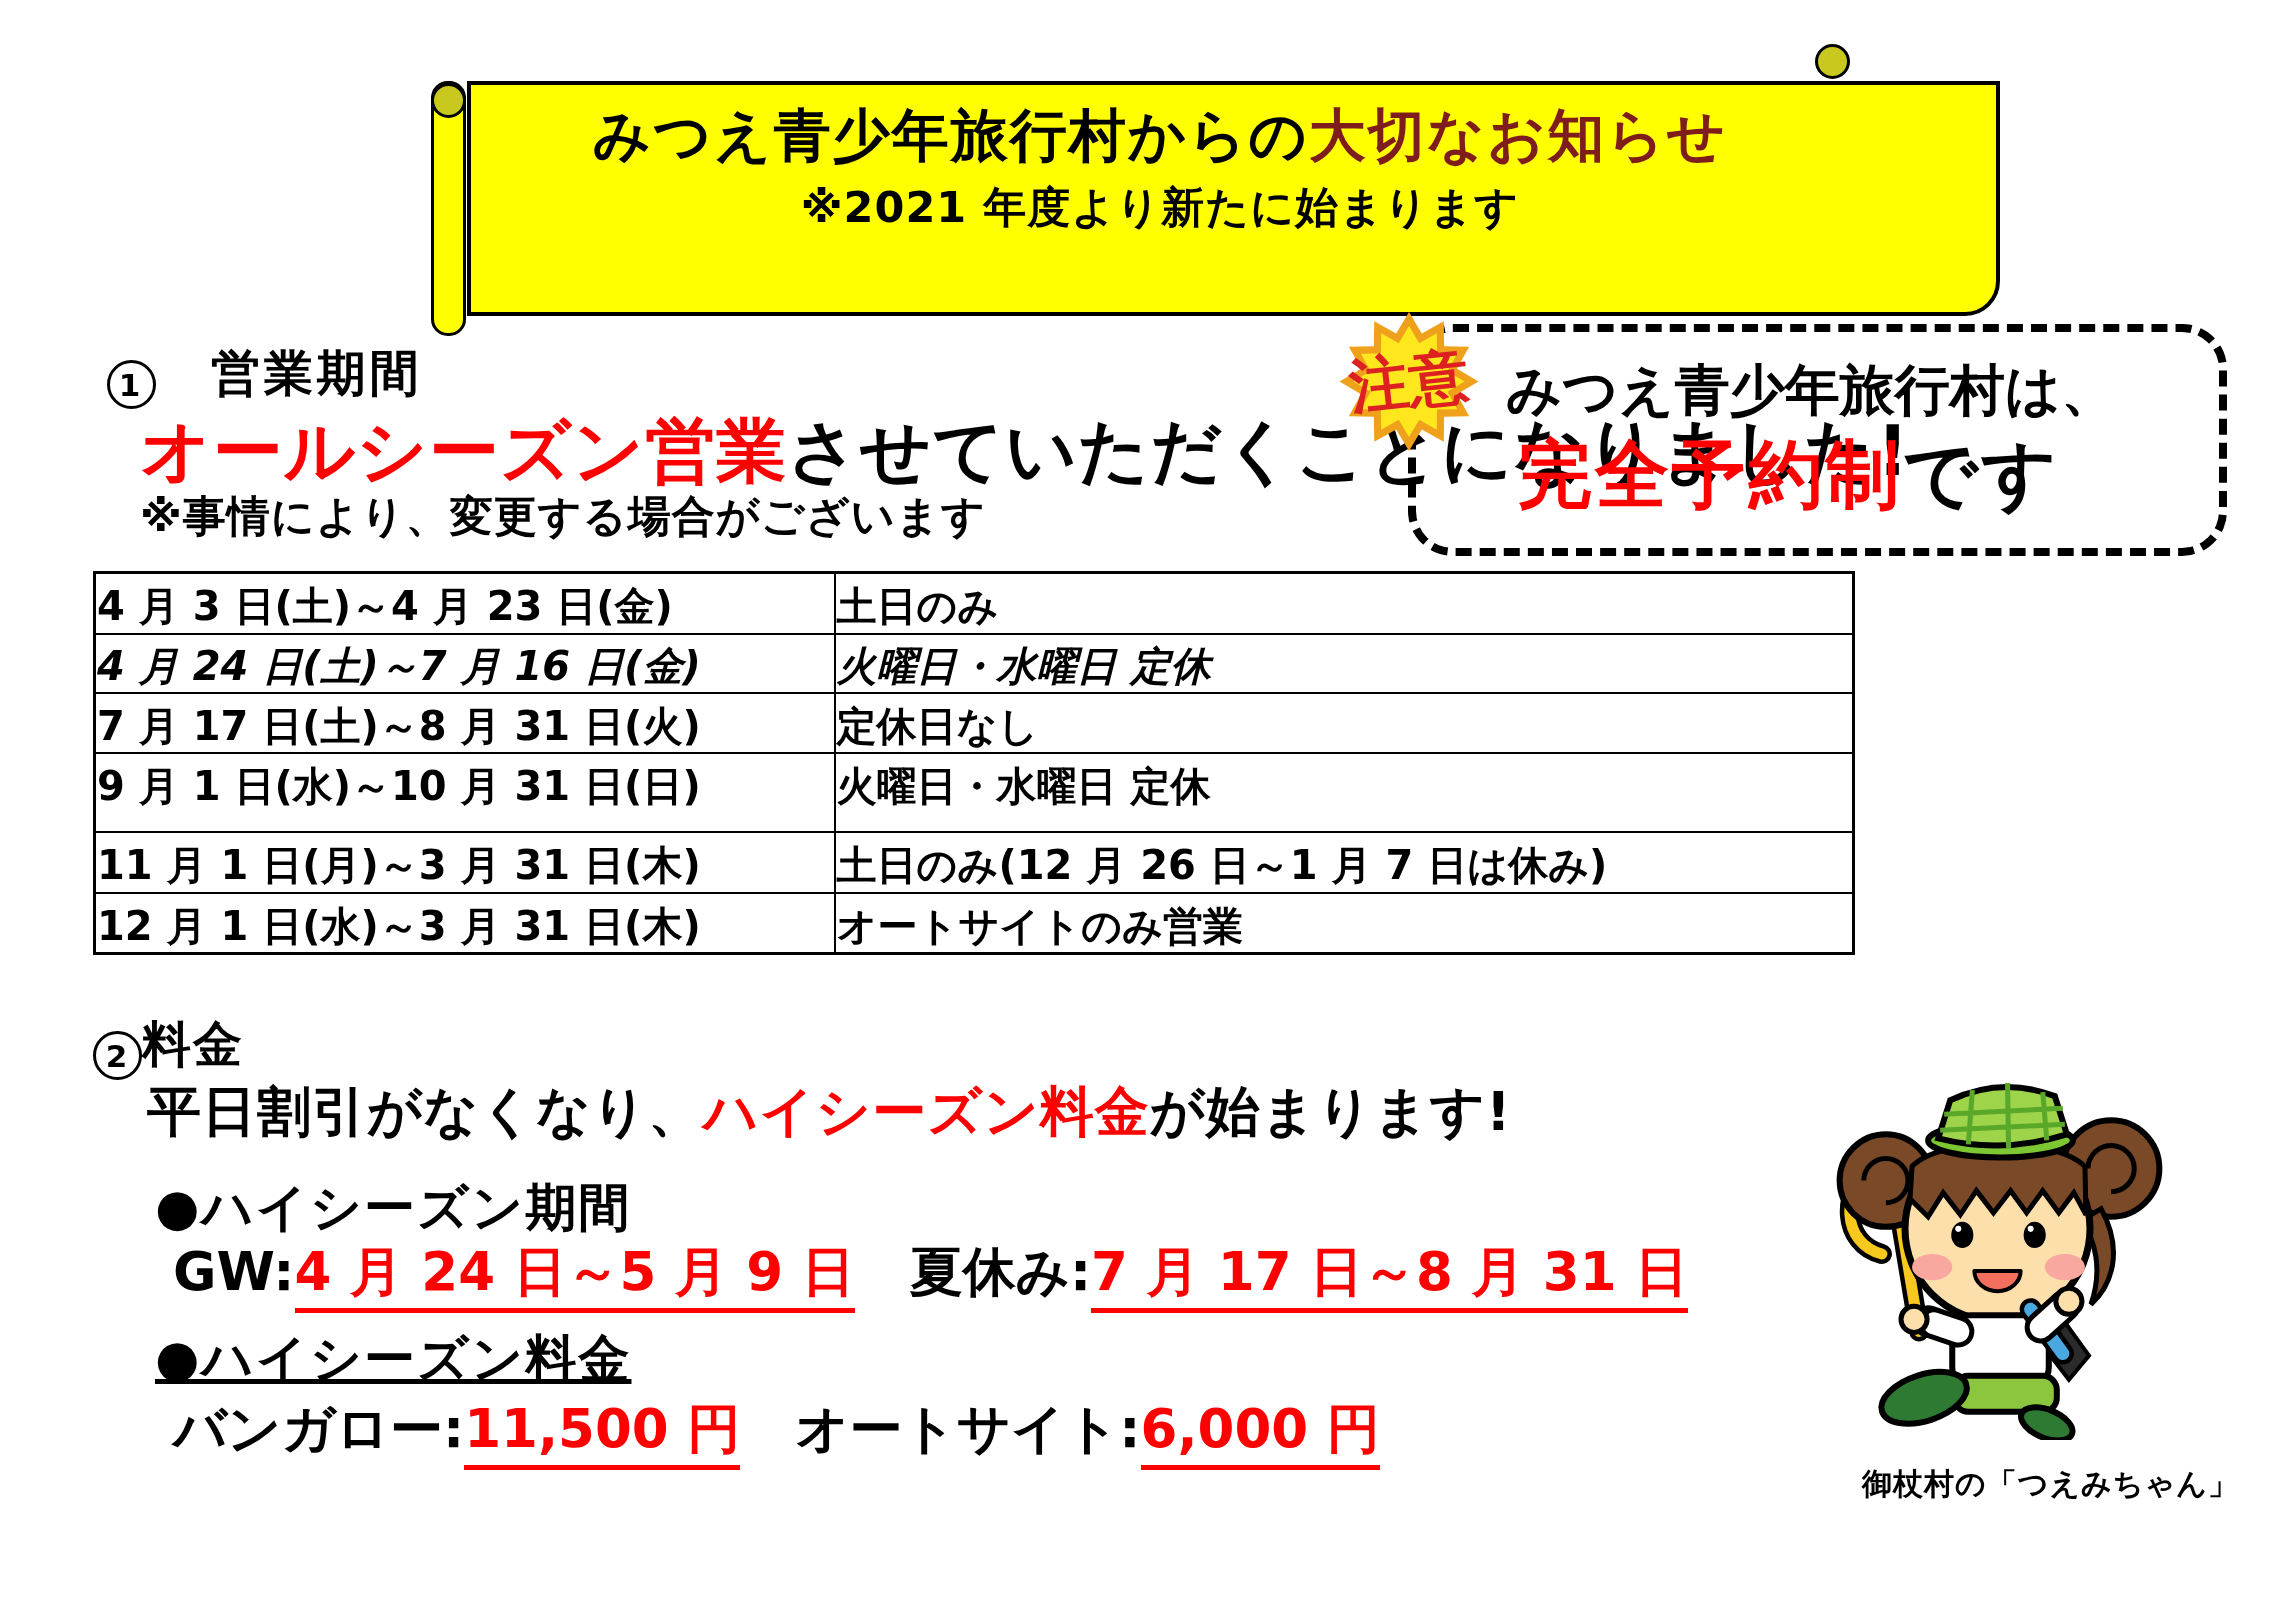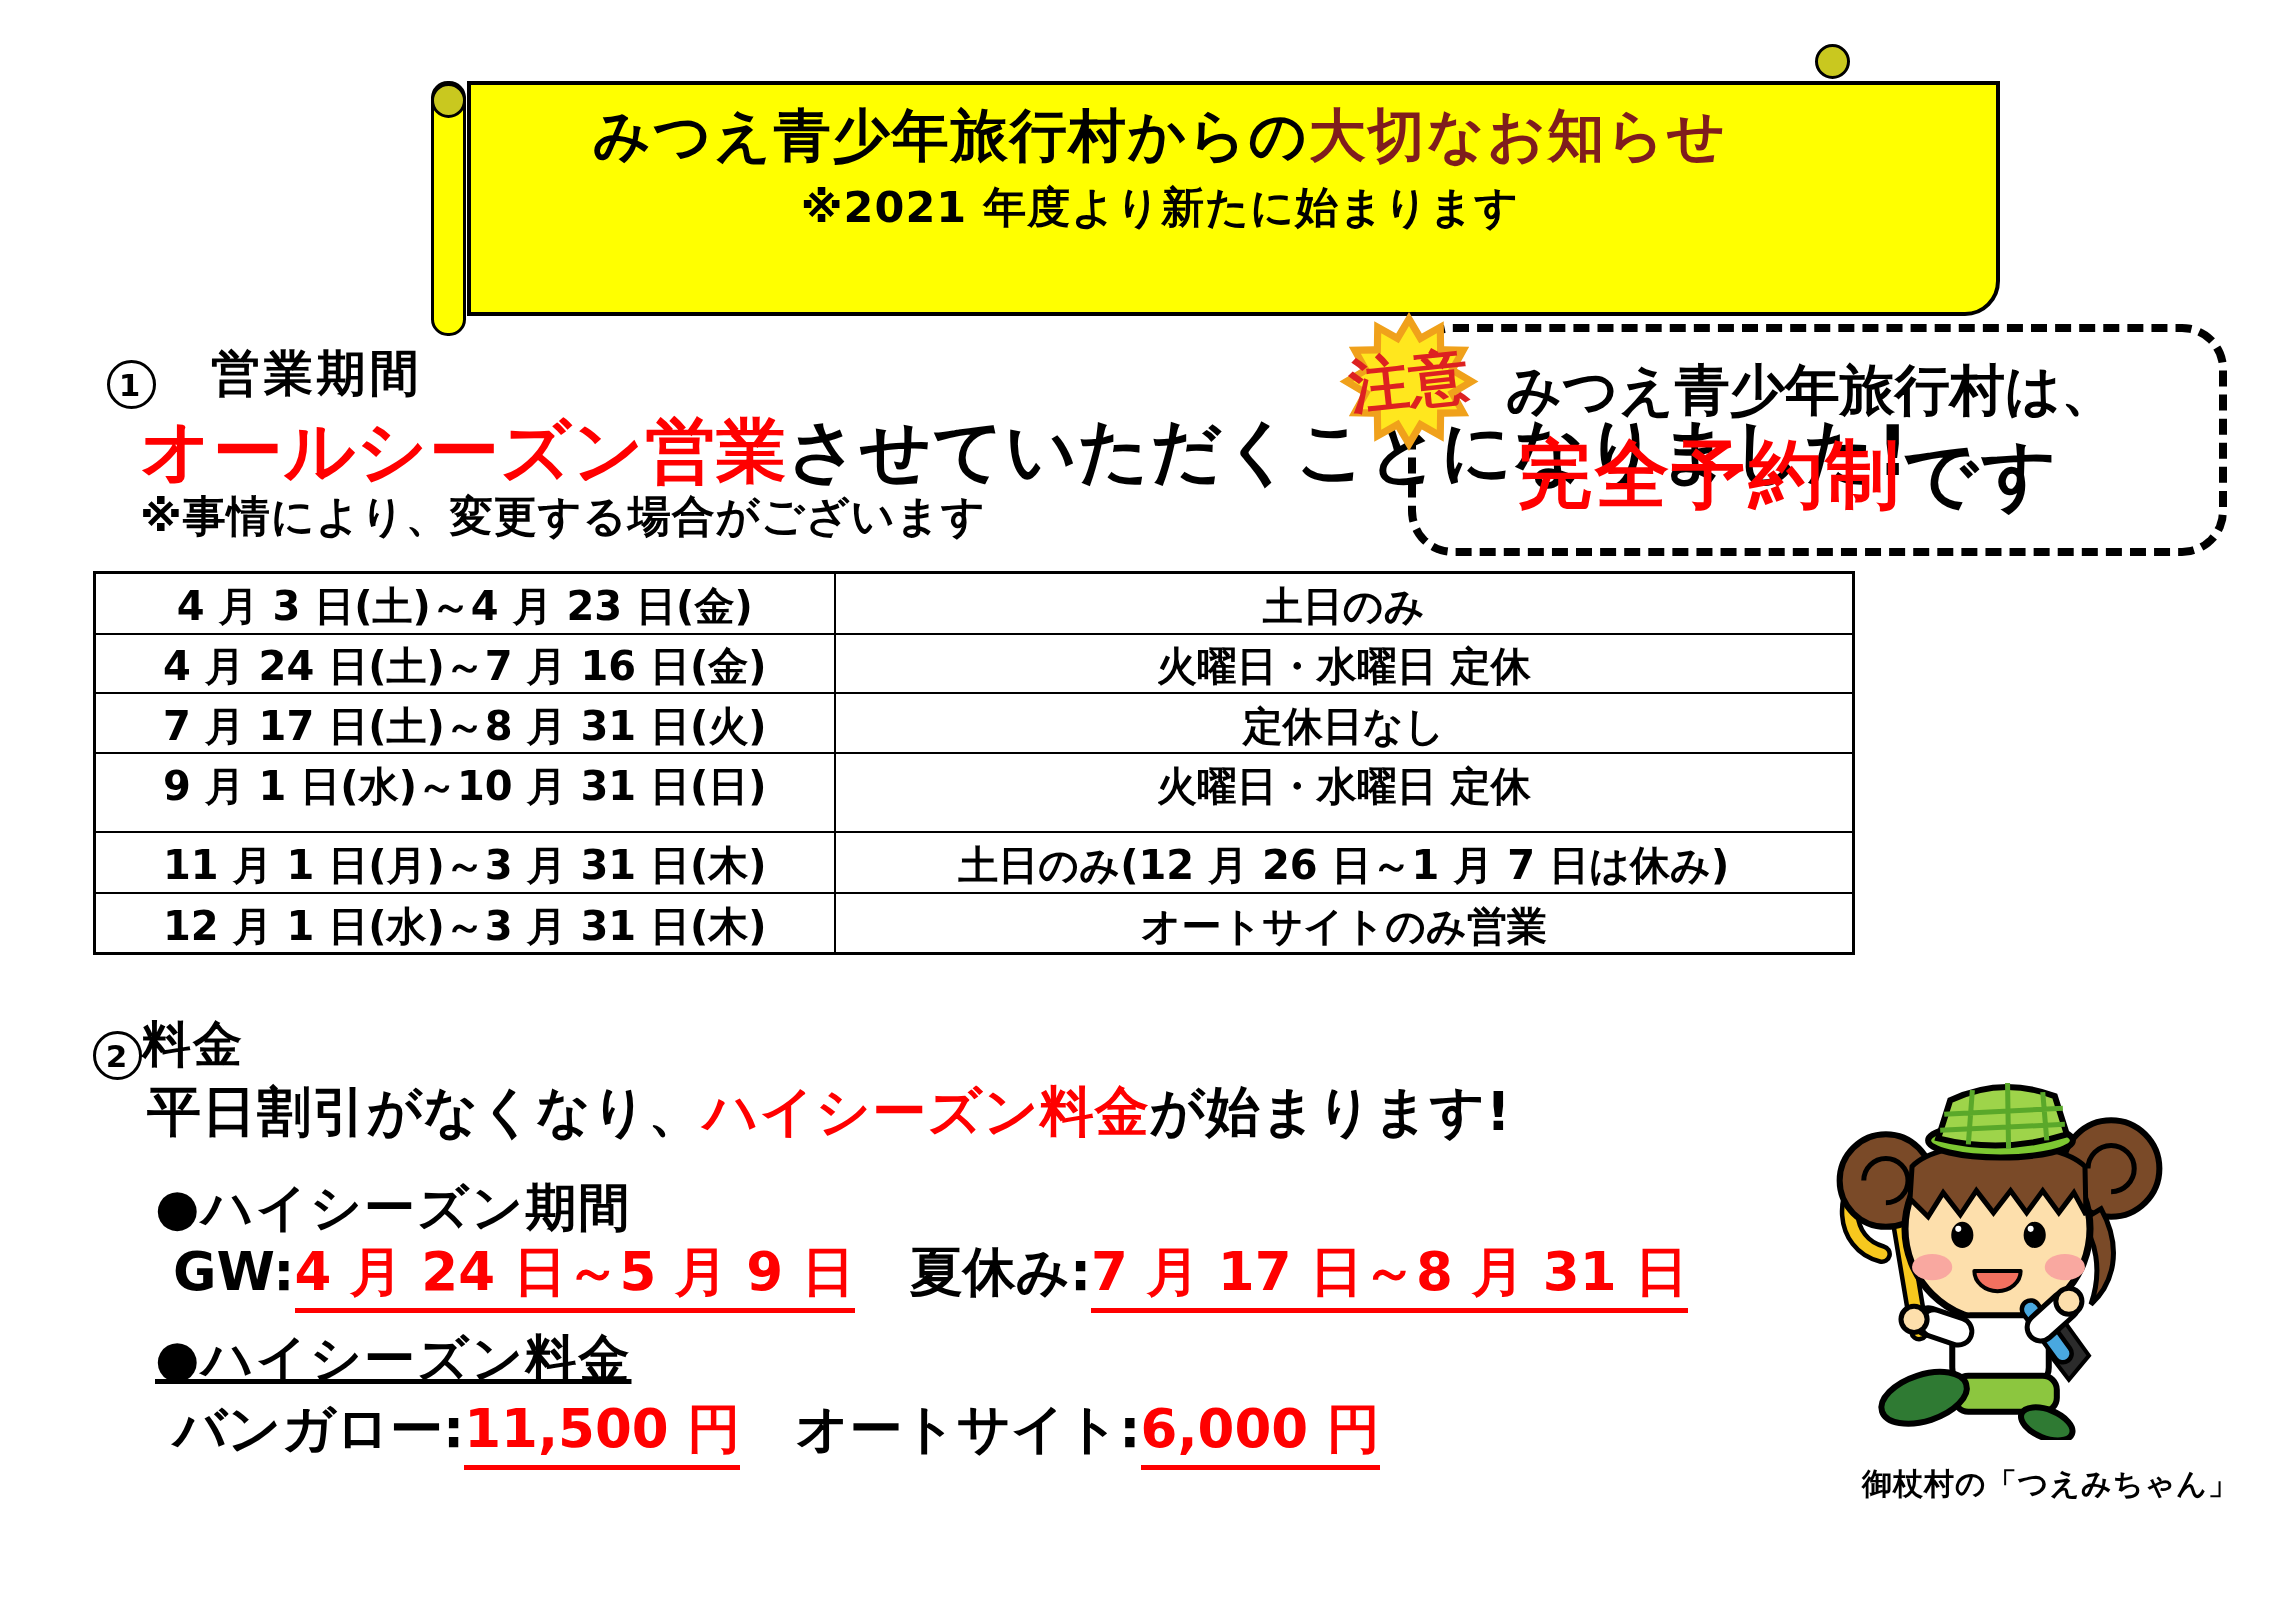--- a/index.html
+++ b/index.html
@@ -49,29 +49,29 @@
     border:8.8px dashed #000;border-radius:45px;box-sizing:border-box;
   }
   .caution-line1{position:absolute;left:90px;top:21.6px;font-size:55px;white-space:nowrap;text-align:right;}
   .caution-line2{position:absolute;left:102px;top:94px;font-size:74px;letter-spacing:2.9px;white-space:nowrap;}
   .caution-line2 .red{color:#ff0000;}
   .caution-badge{left:1313px;top:312px;width:192px;height:139px;}
 
   
   .sched{left:93px;top:571px;border-collapse:collapse;table-layout:fixed;}
   .sched td{
-    border:2.9px solid #000;vertical-align:top;text-align:center;
+    border:2.9px solid #000;vertical-align:top;text-align:left;
     font-size:40px;font-weight:bold;padding-top:6.9px;line-height:1.25;
     white-space:nowrap;overflow:hidden;
   }
   .sched{border:3.9px solid #000;}
   .sched col.c1{width:740px;}
   .sched col.c2{width:1019px;}
   .sched tr{height:61px;}
-  .sched tr:nth-child(2){height:58px;}
+  .sched tr:nth-child(2){height:58px;font-style:italic;}
   .sched tr:nth-child(3){height:58px;}
   .sched tr:nth-child(4){height:79px;}
   .sched tr:nth-child(5){height:61px;}
   .sched tr:nth-child(6){height:58px;}
 
   
   .sec2-heading{left:93px;top:1012px;font-size:49px;letter-spacing:2px;}
   .fees-announce{left:147px;top:1076px;font-size:54px;white-space:nowrap;letter-spacing:1px;}
   .fees-announce .red{color:#ff0000;}
   .hs-period-heading{left:155px;top:1174px;font-size:51px;letter-spacing:2px;}

